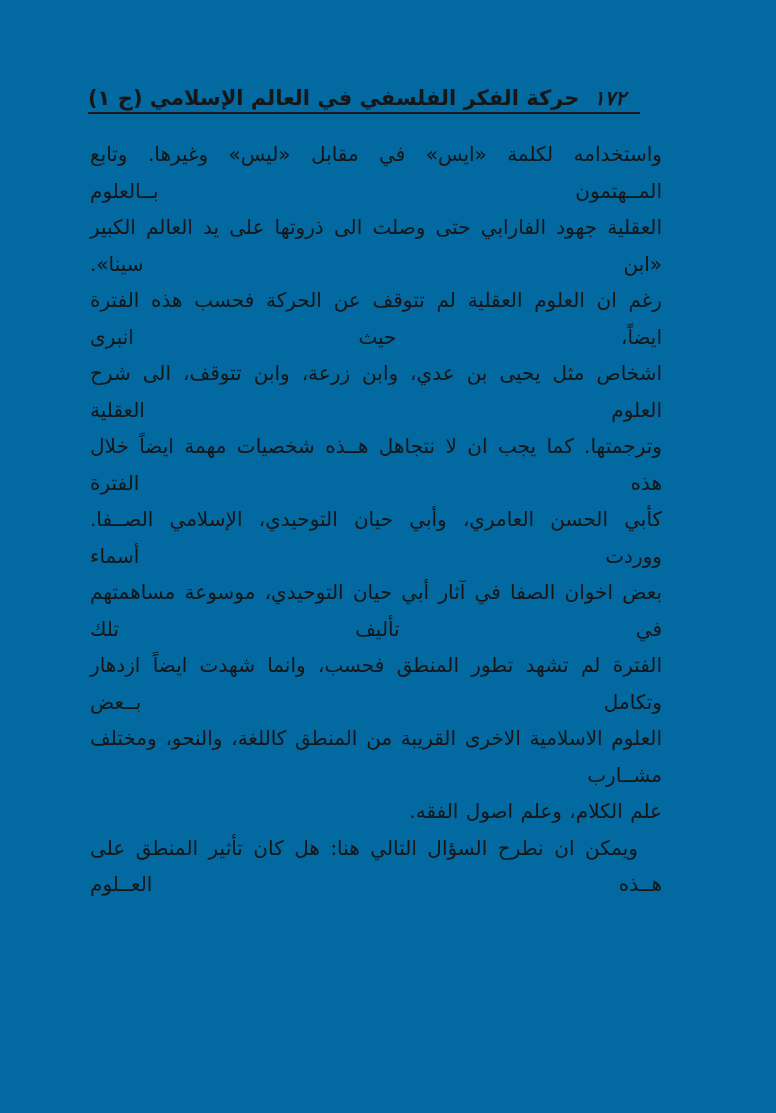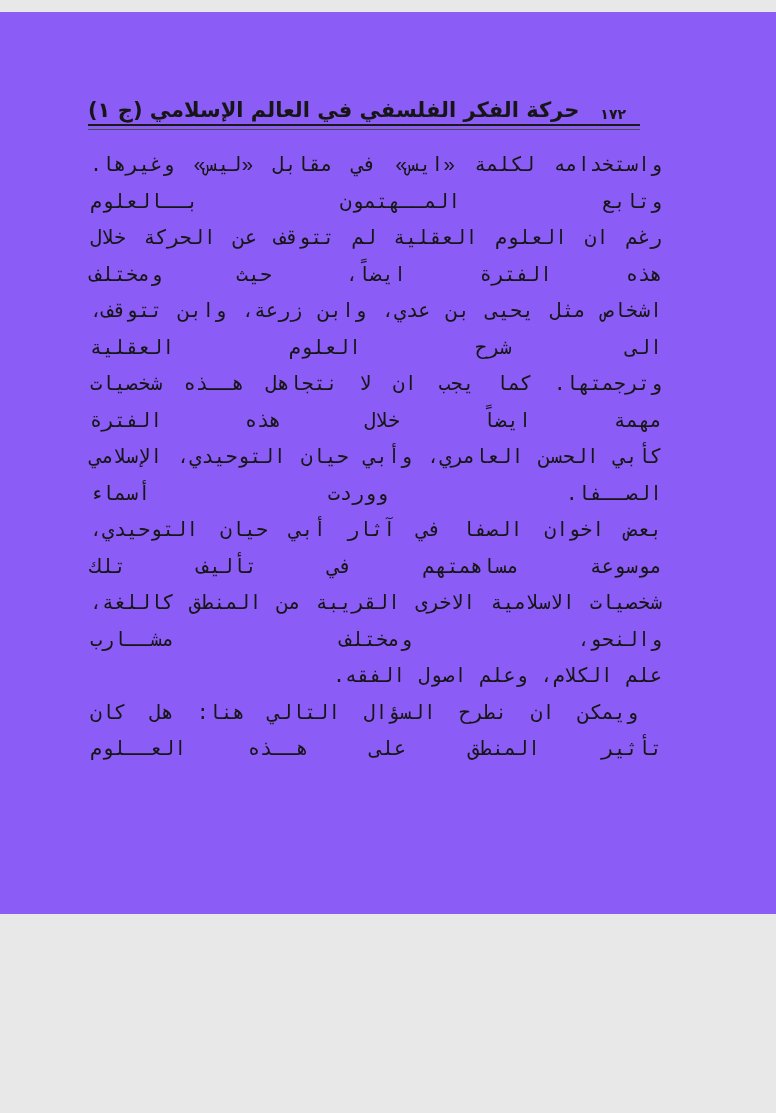--- a/index.html
+++ b/index.html
@@ -4,23 +4,23 @@
 <style>
   html, body {
     margin: 0;
     padding: 0;
     background: #e8e8e8;
     font-family: "DejaVu Sans", sans-serif;
   }
   .page {
     position: relative;
     width: 776px;
-    height: 902px;
-    margin: 12px auto;
-    background: #8b5cf6;
+    height: 1113px;
+    margin: 0 auto;
+    background: #0369a1;
     color: #161616;
     overflow: hidden;
     direction: rtl;
   }
   
   .running-head {
     position: absolute;
     top: 76px;
     left: 88px;
     width: 552px;
@@ -32,24 +32,25 @@
   }
   .head-title {
     direction: rtl;
     font-size: 21px;
     font-weight: bold;
     white-space: nowrap;
     letter-spacing: 0;
   }
   .folio {
     direction: rtl;
-    font-size: 14px;
+    font-size: 20px;
     font-weight: bold;
     padding-right: 14px;
     letter-spacing: 1px;
+    font-style: italic;
   }
   
   .head-rule-top {
     position: absolute;
     top: 112px;
     left: 88px;
     width: 552px;
     height: 0;
     border-top: 2px solid #1a1a1a;
   }
@@ -64,21 +65,21 @@
   
   .text-block {
     position: absolute;
     top: 136px;
     right: 114px;       
     width: 572px;
     font-size: 20px;
     line-height: 36.5px;
     direction: rtl;
   }
-  .para { margin: 0; font-family: Liberation Mono, monospace; }
+  .para { margin: 0; }
   .line {
     text-align: justify;
     text-align-last: justify;
     white-space: normal;
     word-spacing: 1px;
   }
   .line.short {
     text-align: left;
     text-align-last: right;
   }
@@ -96,29 +97,31 @@
     <div class="folio">١٧٢</div>
   </div>
 
   <div class="head-rule-top"></div>
   <div class="head-rule-bottom"></div>
 
   <div class="text-block">
 
     <div class="para">
       <div class="line">واستخدامه لكلمة «ايس» في مقابل «ليس» وغيرها. وتابع المــهتمون بــالعلوم</div>
+      <div class="line">العقلية جهود الفارابي حتى وصلت الى ذروتها على يد العالم الكبير «ابن سينا».</div>
     </div>
 
     <div class="para">
-      <div class="line">رغم ان العلوم العقلية لم تتوقف عن الحركة خلال هذه الفترة ايضاً، حيث ومختلف</div>
+      <div class="line">رغم ان العلوم العقلية لم تتوقف عن الحركة فحسب هذه الفترة ايضاً، حيث انبرى</div>
       <div class="line">اشخاص مثل يحيى بن عدي، وابن زرعة، وابن تتوقف، الى شرح العلوم العقلية</div>
       <div class="line">وترجمتها. كما يجب ان لا نتجاهل هــذه شخصيات مهمة ايضاً خلال هذه الفترة</div>
       <div class="line">كأبي الحسن العامري، وأبي حيان التوحيدي، الإسلامي الصــفا. ووردت أسماء</div>
       <div class="line">بعض اخوان الصفا في آثار أبي حيان التوحيدي، موسوعة مساهمتهم في تأليف تلك</div>
-      <div class="line">شخصيات الاسلامية الاخرى القريبة من المنطق كاللغة، والنحو، ومختلف مشــارب</div>
+      <div class="line">الفترة لم تشهد تطور المنطق فحسب، وانما شهدت ايضاً ازدهار وتكامل بــعض</div>
+      <div class="line">العلوم الاسلامية الاخرى القريبة من المنطق كاللغة، والنحو، ومختلف مشــارب</div>
       <div class="line short">علم الكلام، وعلم اصول الفقه.</div>
     </div>
 
     <div class="para">
       <div class="line indent">ويمكن ان نطرح السؤال التالي هنا: هل كان تأثير المنطق على هــذه العــلوم</div>
 
     </div>
 
   </div>
 </div>

